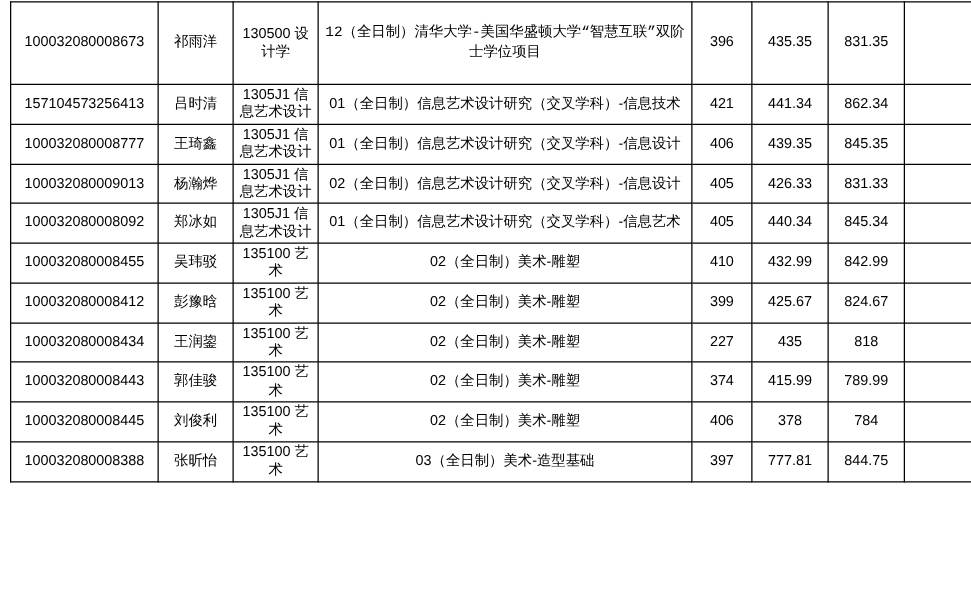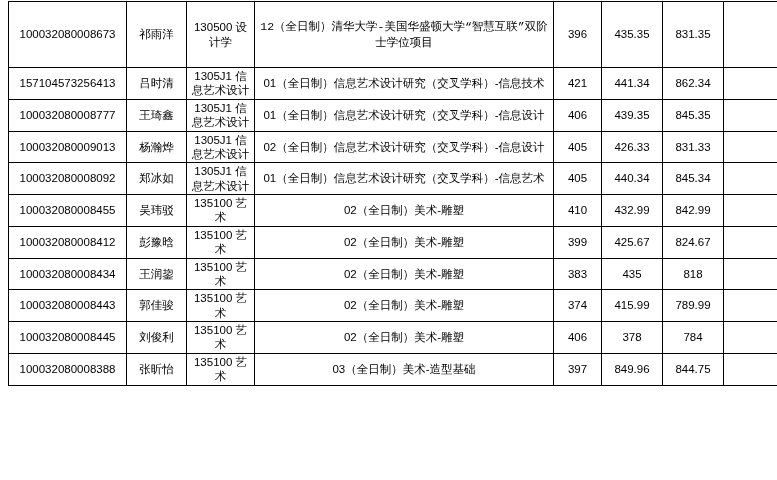--- a/index.html
+++ b/index.html
@@ -139,21 +139,21 @@
           <td class="num">399</td>
           <td class="num">425.67</td>
           <td class="num">824.67</td>
           <td class=""></td>
         </tr>
         <tr class="rowstd">
           <td class="num">100032080008434</td>
           <td class="">王润鋆</td>
           <td class="">135100 艺术</td>
           <td class="dir-cell">02（全日制）美术-雕塑</td>
-          <td class="num">383</td>
+          <td class="num">227</td>
           <td class="num">435</td>
           <td class="num">818</td>
           <td class=""></td>
         </tr>
         <tr class="rowstd">
           <td class="num">100032080008443</td>
           <td class="">郭佳骏</td>
           <td class="">135100 艺术</td>
           <td class="dir-cell">02（全日制）美术-雕塑</td>
           <td class="num">374</td>
@@ -170,19 +170,19 @@
           <td class="num">378</td>
           <td class="num">784</td>
           <td class=""></td>
         </tr>
         <tr class="rowstd">
           <td class="num">100032080008388</td>
           <td class="">张昕怡</td>
           <td class="">135100 艺术</td>
           <td class="dir-cell">03（全日制）美术-造型基础</td>
           <td class="num">397</td>
-          <td class="num">849.96</td>
+          <td class="num">777.81</td>
           <td class="num">844.75</td>
           <td class=""></td>
         </tr>
       </tbody>
   </table>
 </div>
 
 </body></html>

